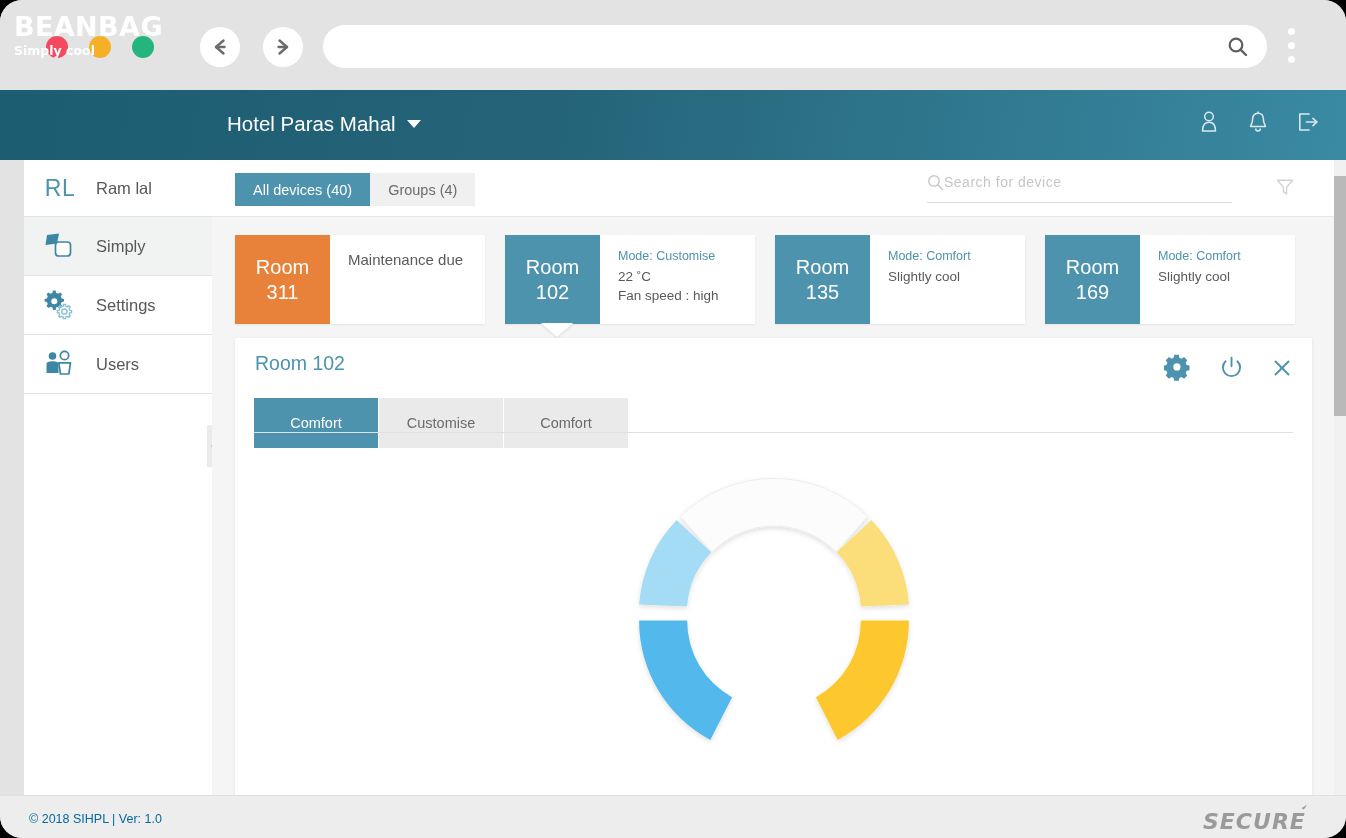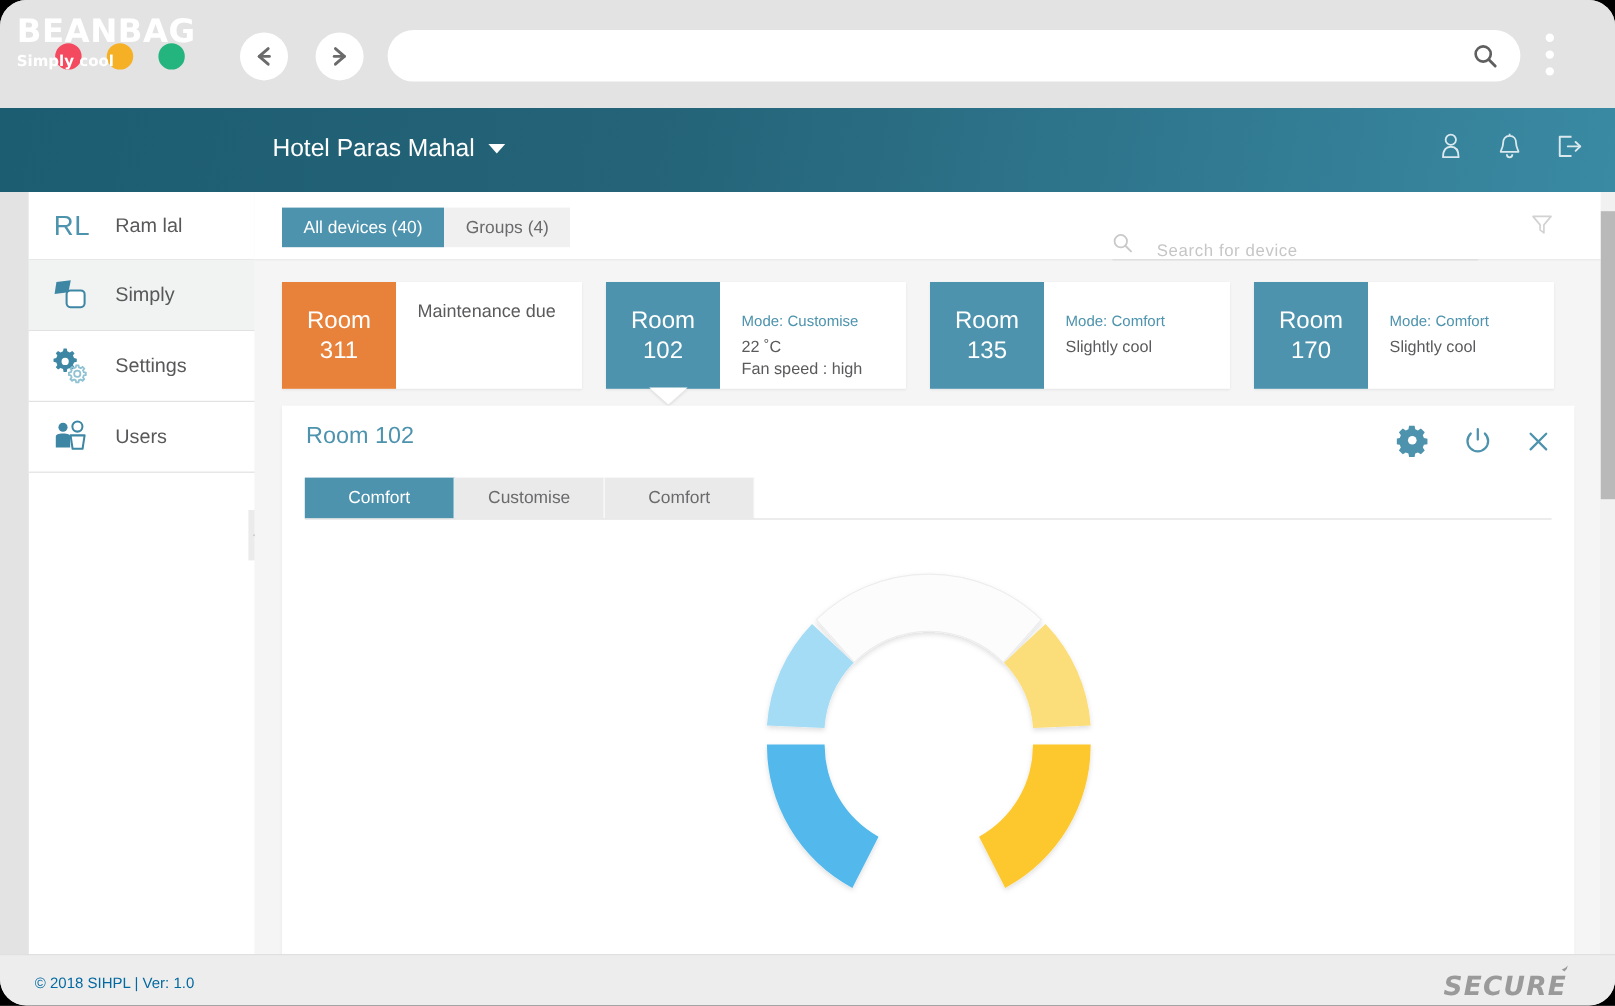--- a/index.html
+++ b/index.html
@@ -120,23 +120,23 @@
     border-bottom: 1px solid #e6e6e6;
   }
   .seg { position: absolute; left: 23px; top: 13px; display: flex; }
   .seg-btn {
     height: 33px; padding: 0 18px; display: flex; align-items: center;
     font-size: 14.5px; color: #6b6b6d; background: #f0f0f0; cursor: pointer;
   }
   .seg-btn.active { background: #4d93ad; color: #fff; }
 
   .searchbox {
-    position: absolute; left: 715px; top: 28px; width: 305px;
+    position: absolute; left: 715px; top: 14px; width: 305px;
     border-bottom: 1px solid #dcdcdc; height: 29px;
-    display: flex; align-items: flex-end; gap: 20px;
+    display: flex; align-items: flex-start; gap: 0;
   }
   .searchbox input {
     border: 0; outline: 0; background: transparent;
     font-size: 14px; color: #b8b8b8; width: 250px;
     font-family: "Liberation Sans", sans-serif; letter-spacing: 0.5px;
   }
   .searchbox input::placeholder { color: #c6c6c6; }
   .filter-icon { position: absolute; left: 1063px; top: 17px; cursor: pointer; }
 
   
@@ -149,21 +149,21 @@
     box-shadow: 0 1px 2px rgba(0,0,0,0.07); cursor: pointer; position: relative;
   }
   .card-badge {
     width: 95px; display: flex; flex-direction: column;
     align-items: center; justify-content: center; color: #fff;
     font-size: 20px; line-height: 25px;
   }
   .card-badge.teal { background: #4d93ad; }
   .card-badge.orange { background: #e8813a; }
   .card-body { flex: 1; padding: 14px 0 0 18px; }
-  .card-body .mode { color: #4d93ad; font-size: 12.5px; margin-bottom: 4px; margin-top: 12px; }
+  .card-body .mode { color: #4d93ad; font-size: 12.5px; margin-bottom: 4px; }
   .card-body .line { color: #5a5a5c; font-size: 13.5px; line-height: 19px; }
   .card-body .big { color: #5a5a5c; font-size: 15px; line-height: 21px; }
   .card.selected .arrow {
     position: absolute; left: 36px; bottom: -13px;
     width: 0; height: 0; border-left: 16px solid transparent;
     border-right: 16px solid transparent; border-top: 14px solid #fff;
     filter: drop-shadow(0 2px 1px rgba(0,0,0,0.08));
   }
 
   
@@ -175,21 +175,21 @@
   .detail-title {
     position: absolute; left: 20px; top: 14px;
     color: #4d93ad; font-size: 19.5px;
   }
   .detail-actions {
     position: absolute; right: 20px; top: 16px;
     display: flex; gap: 28px; align-items: center;
   }
   .detail-tabs { position: absolute; left: 19px; top: 60px; display: flex; }
   .dtab {
-    height: 34px; padding: 0 20px; min-width: 125px;
+    height: 50px; padding: 0 20px; min-width: 125px;
     display: flex; align-items: center; justify-content: center;
     font-size: 14.5px; color: #6b6b6d; background: #eaeaea; cursor: pointer;
     border-right: 1px solid #fff;
   }
   .dtab.active { background: #4d93ad; color: #fff; }
   .tabs-rule {
     position: absolute; left: 19px; top: 94px; right: 19px;
     height: 1px; background: #e0e0e0;
   }
   .donut-wrap {
@@ -400,21 +400,21 @@
         </div>
         <div class="card-body">
           <div class="mode">Mode: Comfort</div>
           <div class="line">Slightly cool</div>
         </div>
       </div>
 
       <div class="card">
         <div class="card-badge teal">
           <span>Room</span>
-          <span>170</span>
+          <span>169</span>
         </div>
         <div class="card-body">
           <div class="mode">Mode: Comfort</div>
           <div class="line">Slightly cool</div>
         </div>
       </div>
     </div>
 
     <div class="detail">
       <div class="detail-title">Room 102</div>

